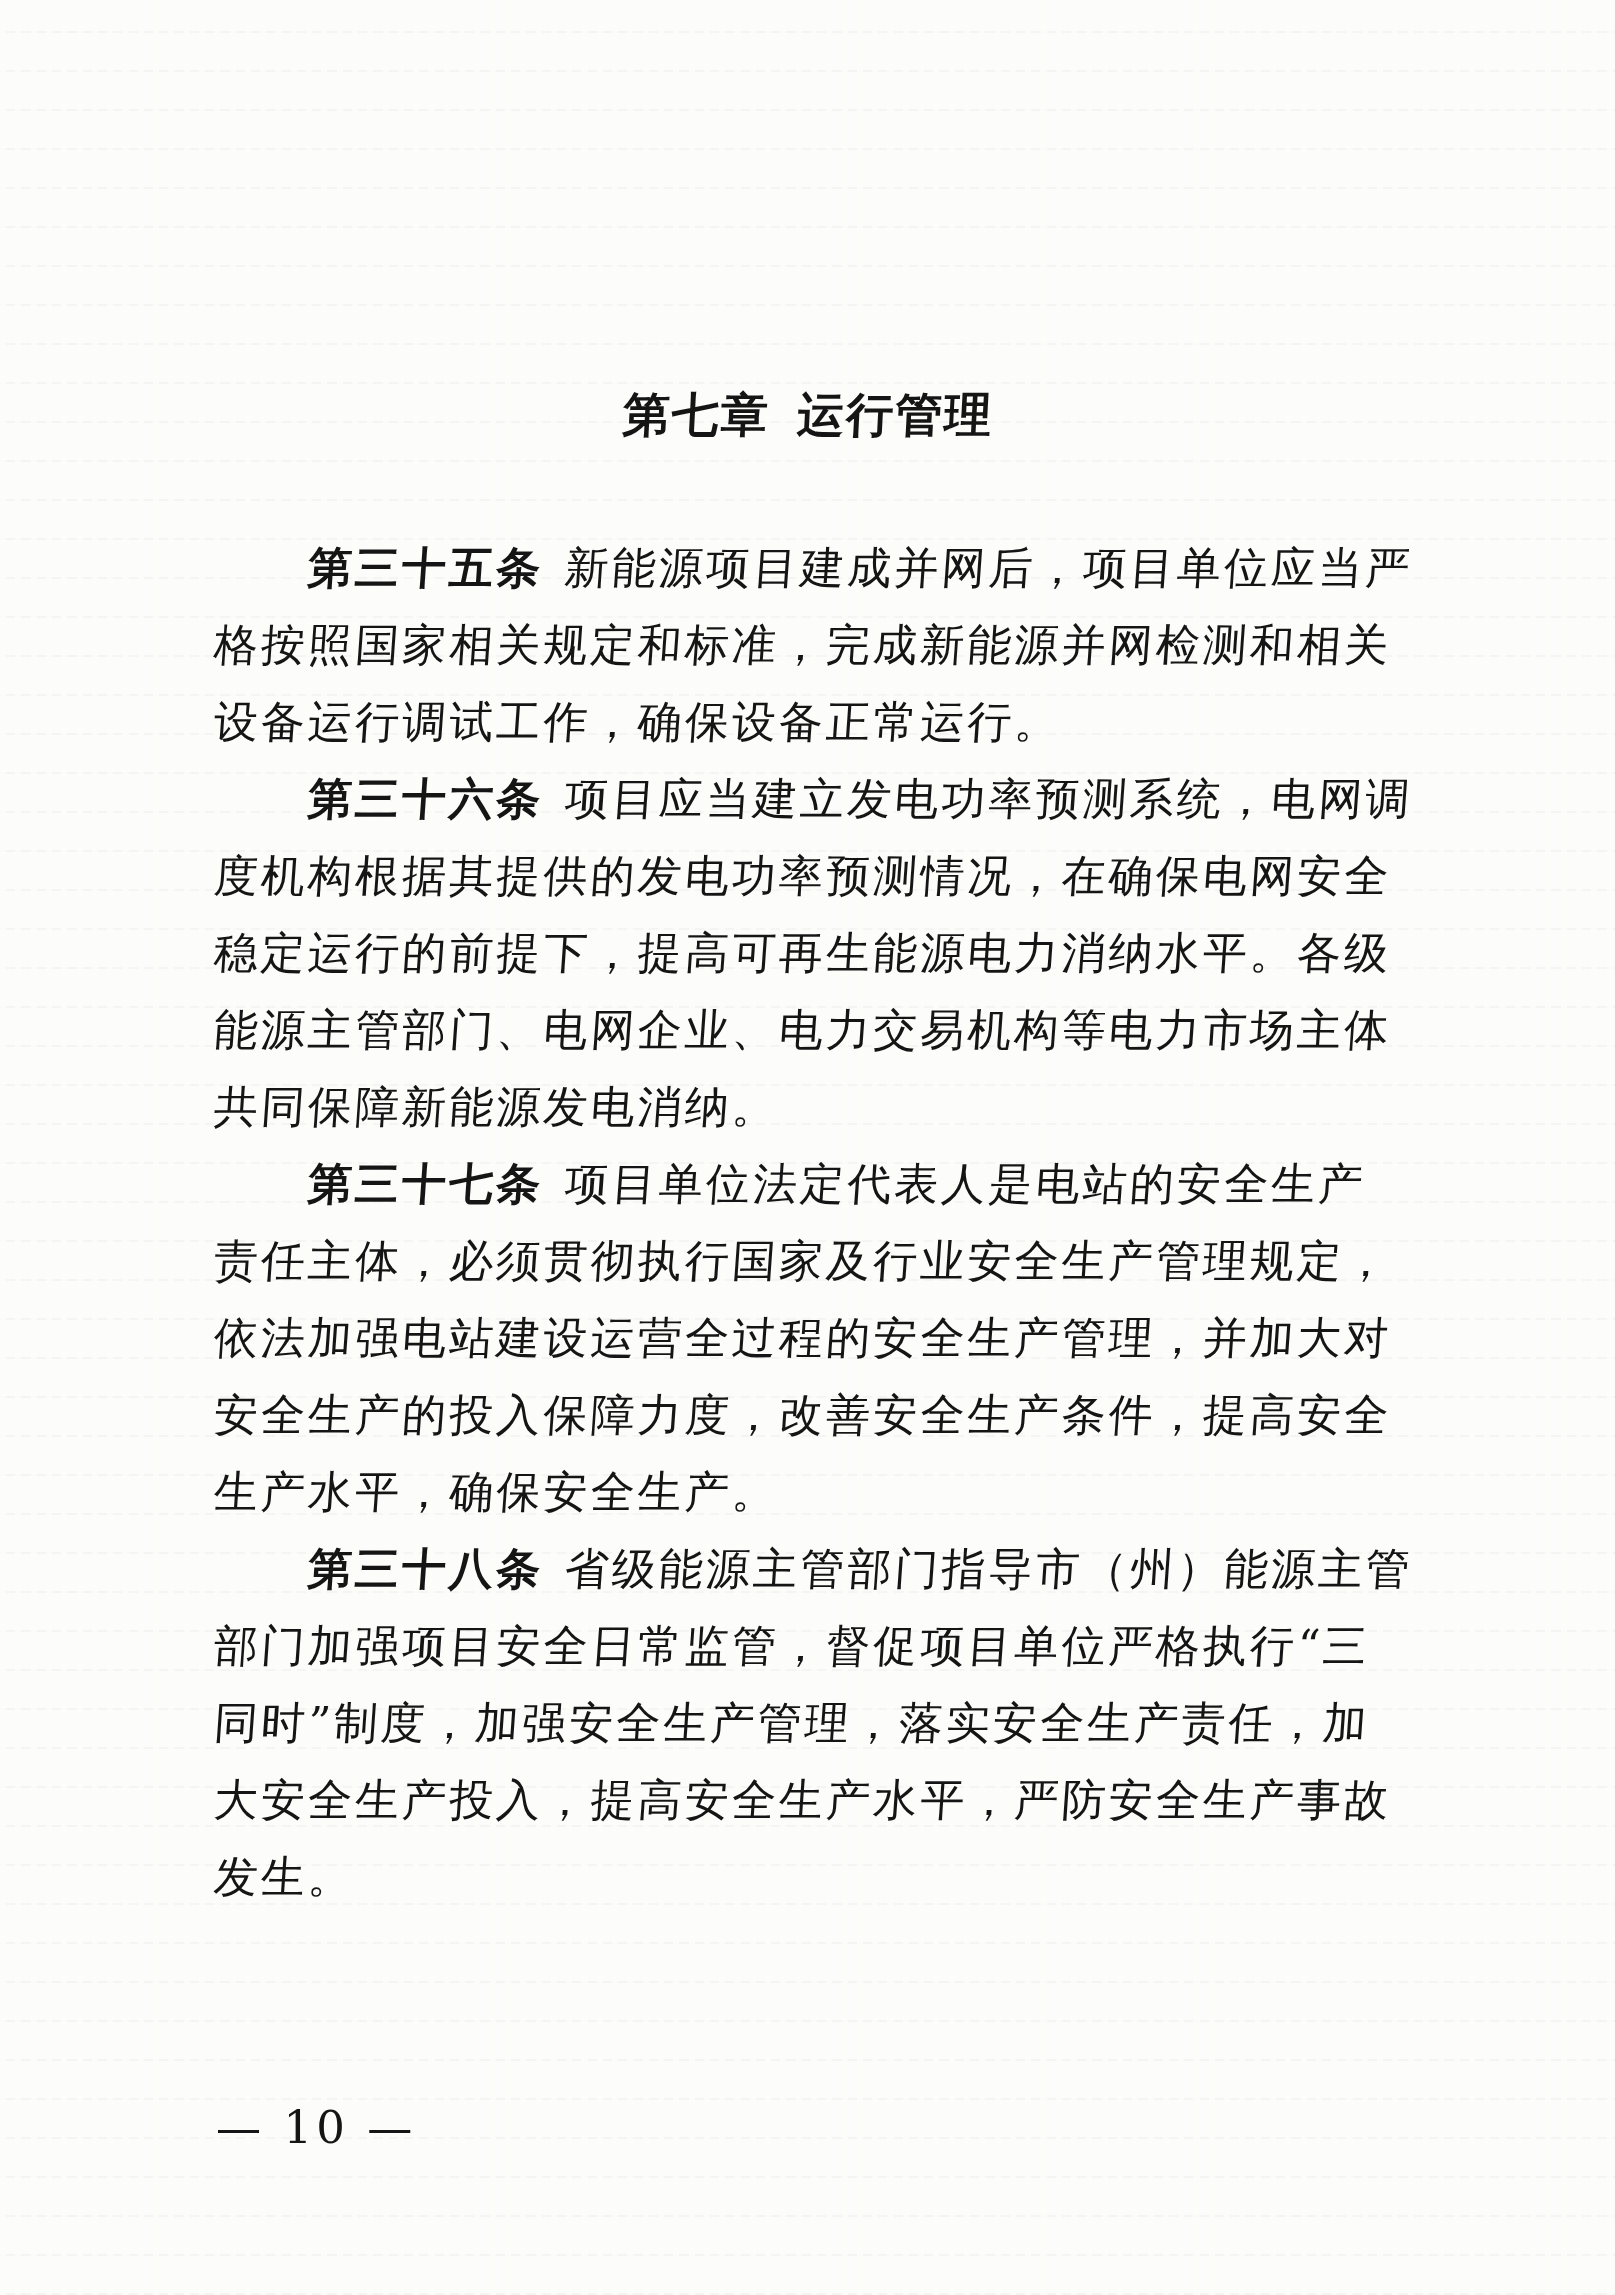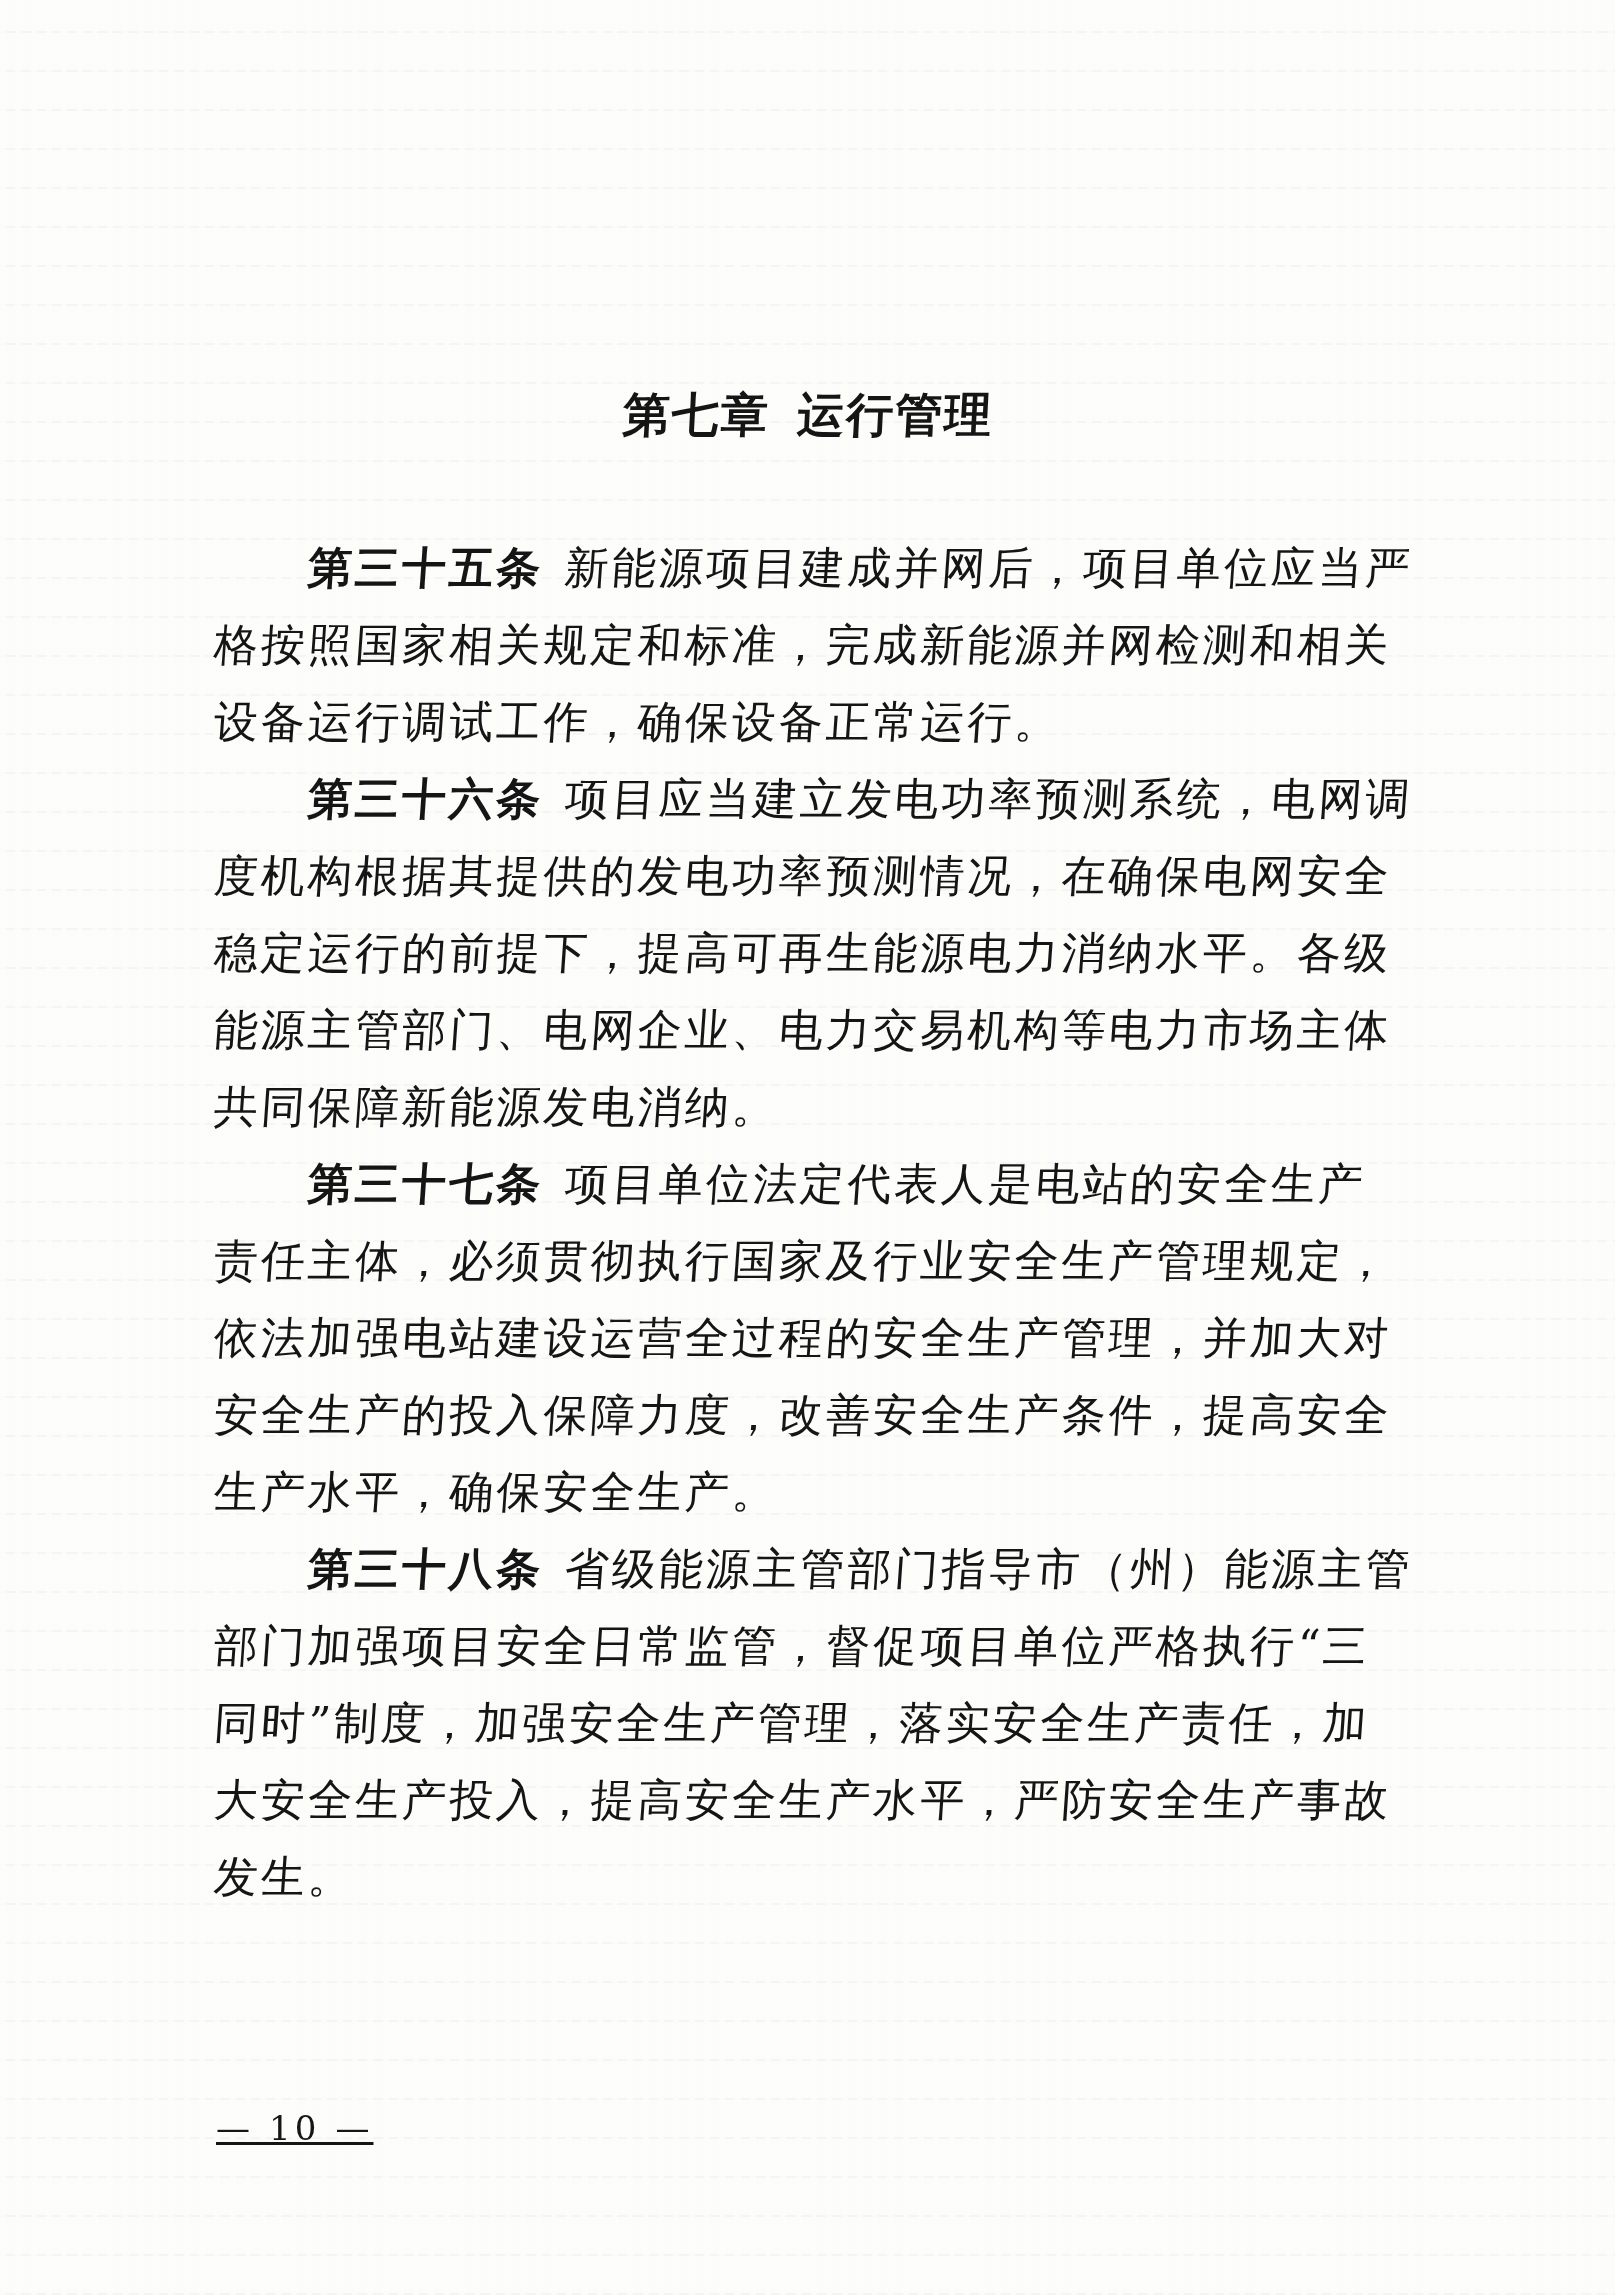--- a/index.html
+++ b/index.html
@@ -41,24 +41,23 @@
     white-space: nowrap;
     transform: skewX(-4deg);
     transform-origin: left center;
   }
   .line.first { padding-left: 94px; }
   .artnum { font-weight: bold; }
   .gap { display: inline-block; width: 21.4px; }
   .pagenum {
     position: absolute;
     top: 2105px; left: 216px;
-    font-size: 34px;
+    font-size: 45px;
     letter-spacing: 4.1px;
     line-height: 46px;
-    text-decoration: underline;
   }
 </style>
 </head>
 <body>
 
 <div class="page">
 
   <h1 class="title">第七章 运行管理</h1>
 
   <div class="body-text">

